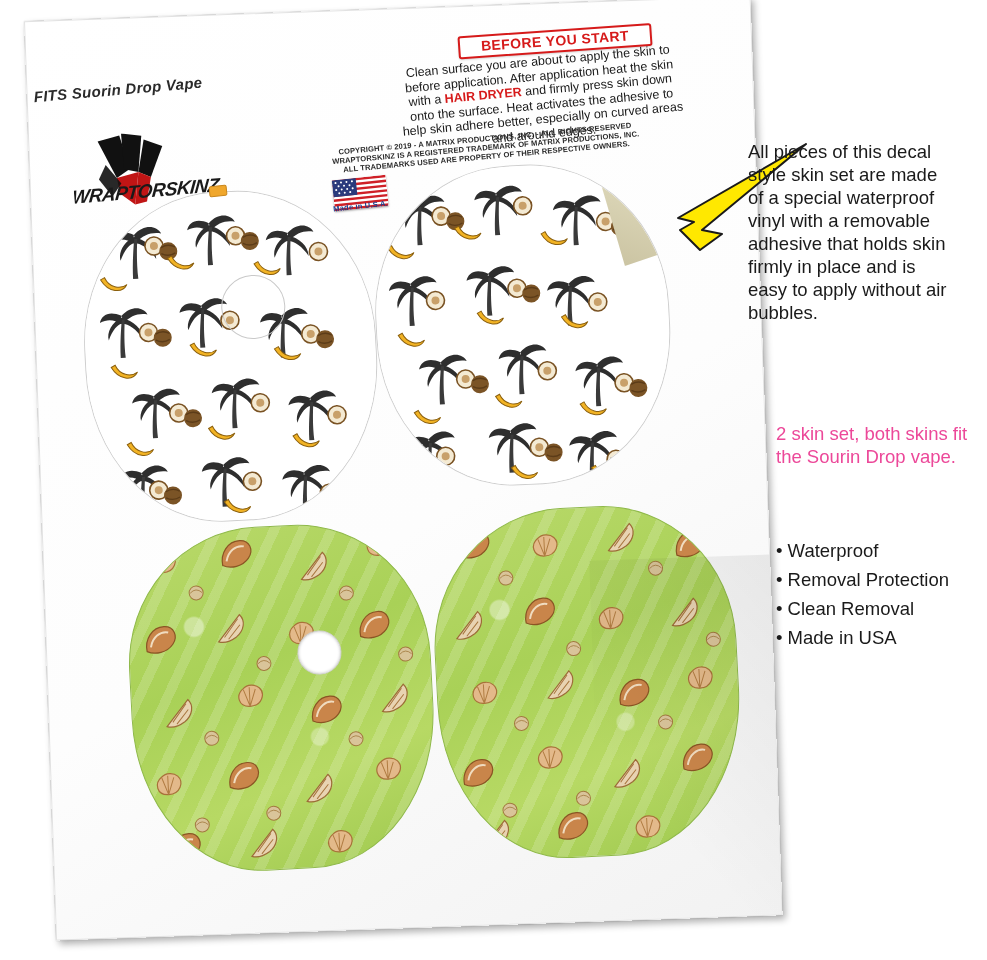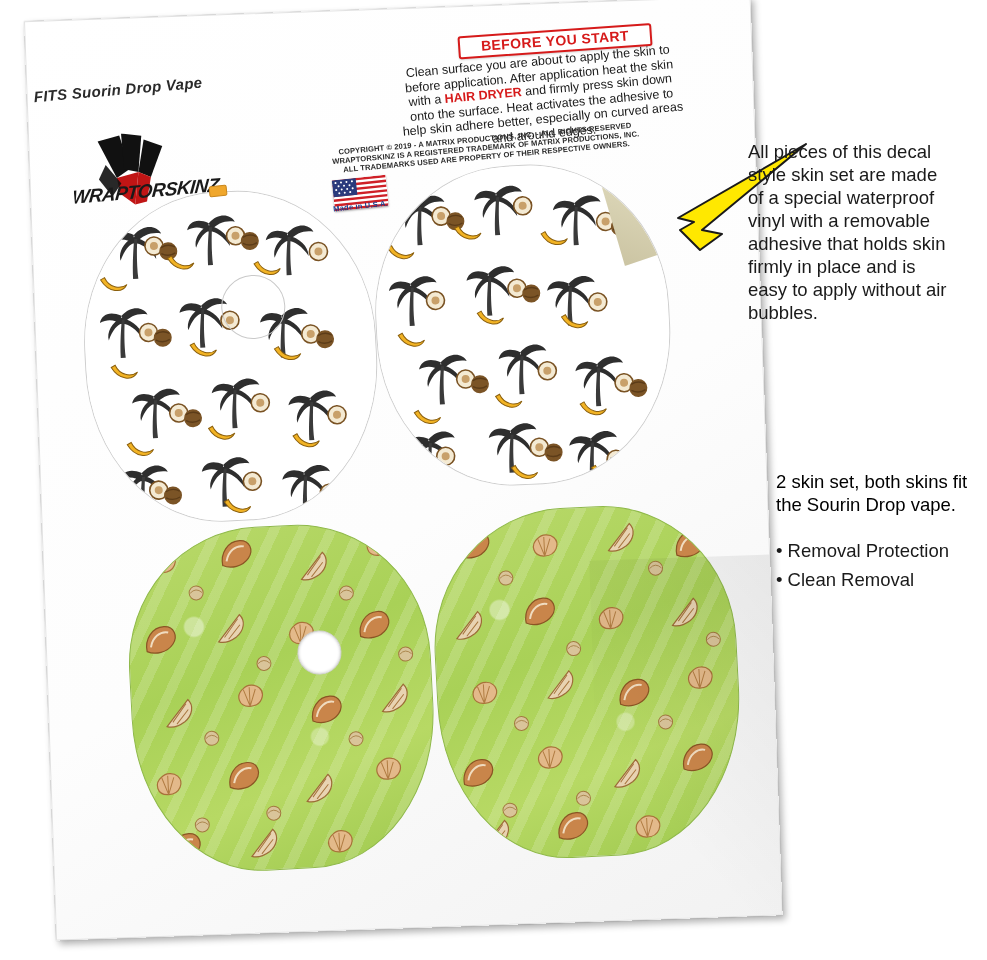--- a/index.html
+++ b/index.html
@@ -223,22 +223,21 @@
     line-height: 23px;
     color: #1a1a1a;
   }
   .copy-second {
     position: absolute;
     left: 776px;
     top: 422px;
     width: 200px;
     font-size: 18.5px;
     line-height: 23px;
-    color: #000000;
-    margin-top: 48px;
+    color: #ec4899;
   }
   .bullets {
     position: absolute;
     left: 776px;
     top: 536px;
     width: 210px;
     font-size: 18.5px;
     line-height: 29px;
     color: #1a1a1a;
   }
@@ -605,17 +604,19 @@
   <svg class="arrow-svg" viewBox="0 0 180 130">
     <g>
       <polygon points="178,6 74,92 94,96 72,112 52,92 66,84 50,80" fill="#ffe800" stroke="#1a1a1a" stroke-width="2" stroke-linejoin="round"></polygon>
     </g>
   </svg>
 
   <div class="copy-main">All pieces of this decal style  skin set are made of a special waterproof vinyl with a removable adhesive that holds skin firmly in place and is easy to apply without air bubbles.</div>
   <div class="copy-second">2 skin set, both skins fit the Sourin Drop vape.</div>
 
   <div class="bullets">
+    <div>• Waterproof</div>
     <div>• Removal Protection</div>
     <div>• Clean Removal</div>
+    <div>• Made in USA</div>
   </div>
 
 </div>
 
 </body></html>

